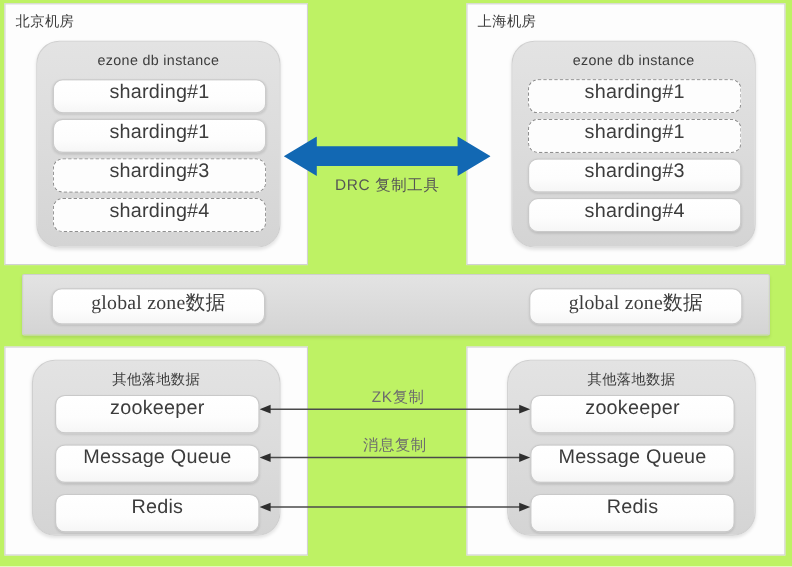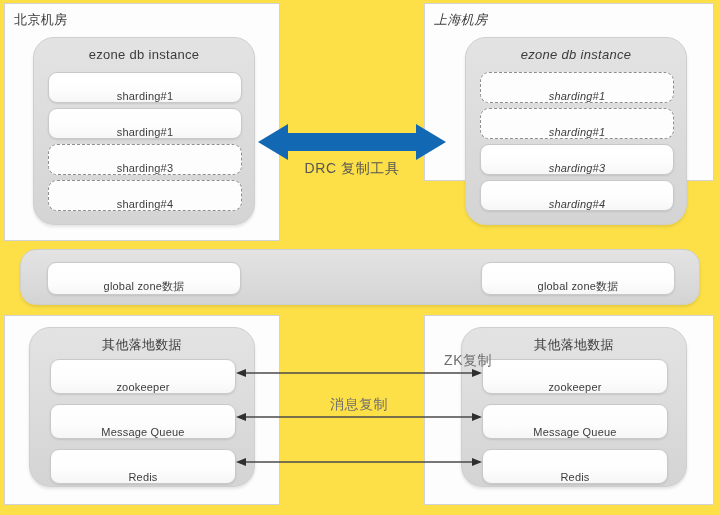--- a/index.html
+++ b/index.html
@@ -11,21 +11,21 @@
   body {
     font-family: "Liberation Sans", "DejaVu Sans", sans-serif;
     color: #3a3a3a;
     -webkit-font-smoothing: antialiased;
   }
 
   #canvas {
     position: relative;
     width: 720px;
     height: 515px;
-    background: #fde047;
+    background: #bef264;
     overflow: hidden;
   }
 
   
   .dc-panel {
     position: absolute;
     background: #fdfdfd;
     border: 1px solid #d2d2d2;
     box-sizing: border-box;
   }
@@ -59,23 +59,23 @@
     white-space: nowrap;
   }
 
   
   .chip {
     position: absolute;
     box-sizing: border-box;
     border-radius: 9px;
     background: linear-gradient(180deg, #ffffff 0%, #fdfdfd 60%, #f6f6f6 100%);
     display: flex;
-    align-items: flex-end;
+    align-items: flex-start;
     justify-content: center;
-    font-size: 11px;
+    font-size: 18px;
     color: #3c3c3c;
     letter-spacing: 0.2px;
     white-space: nowrap;
   }
   .chip.solid {
     border: 1px solid #c9c9c9;
     box-shadow: 0 1px 2px rgba(0,0,0,0.10);
   }
   .chip.dashed {
     border: 1px dashed #8e8e8e;
@@ -137,21 +137,21 @@
       </div>
       <div class="chip dashed" style="left:14px; top:106px; width:194px; height:31px;">
         <span>sharding#3</span>
       </div>
       <div class="chip dashed" style="left:14px; top:142px; width:194px; height:31px;">
         <span>sharding#4</span>
       </div>
     </div>
   </div>
 
-  <div class="dc-panel" style="left:424px; top:3px; width:290px; height:178px;font-style:italic;">
+  <div class="dc-panel" style="left:424px; top:3px; width:290px; height:238px;">
     <div class="dc-label">上海机房</div>
 
     <div class="group-box" style="left:40px; top:33px; width:222px; height:188px;">
       <div class="group-title" style="top:9px;">ezone db instance</div>
 
       <div class="chip dashed" style="left:14px; top:34px; width:194px; height:31px;">
         <span>sharding#1</span>
       </div>
       <div class="chip dashed" style="left:14px; top:70px; width:194px; height:31px;">
         <span>sharding#1</span>
@@ -167,21 +167,21 @@
 
 
   <div class="blue-arrow" style="left:258px; top:124px; width:188px; height:36px;">
     <svg width="188" height="36" viewBox="0 0 188 36" aria-hidden="true">
       <polygon points="0,18 30,0 30,9 158,9 158,0 188,18 158,36 158,27 30,27 30,36" fill="#1268b3"></polygon>
     </svg>
   </div>
 
   <div class="arrow-caption" style="left:280px; top:160px; width:144px;">DRC 复制工具</div>
 
-  <div class="group-box" style="left:20px; top:249px; width:680px; height:56px; border-radius:16px;">
+  <div class="group-box" style="left:20px; top:249px; width:680px; height:56px; border-radius:2px;font-family:Liberation Serif, serif;">
 
     <div class="chip solid" style="left:26px; top:12px; width:194px; height:33px;">
       <span>global zone数据</span>
     </div>
 
 
     <div class="chip solid" style="left:460px; top:12px; width:194px; height:33px;">
       <span>global zone数据</span>
     </div>
   </div>
@@ -213,21 +213,21 @@
       </div>
       <div class="chip solid" style="left:20px; top:76px; width:186px; height:35px;">
         <span>Message Queue</span>
       </div>
       <div class="chip solid" style="left:20px; top:121px; width:186px; height:35px;">
         <span>Redis</span>
       </div>
     </div>
   </div>
 
-  <div class="connector-label" style="left:264px; top:352px; width:228px;text-align:right;">ZK复制</div>
+  <div class="connector-label" style="left:248px; top:352px; width:228px;">ZK复制</div>
   <div class="connector" style="left:236px; top:365px; width:246px; height:12px;">
     <svg width="246" height="12" viewBox="0 0 246 12" aria-hidden="true">
       <line x1="8" y1="6" x2="238" y2="6" stroke="#4a4a4a" stroke-width="1.4"></line>
       <polygon points="0,6 10,2 10,10" fill="#2f2f2f"></polygon>
       <polygon points="246,6 236,2 236,10" fill="#2f2f2f"></polygon>
     </svg>
   </div>
 
   <div class="connector-label" style="left:256px; top:396px; width:206px;">消息复制</div>
   <div class="connector" style="left:236px; top:409px; width:246px; height:12px;">

